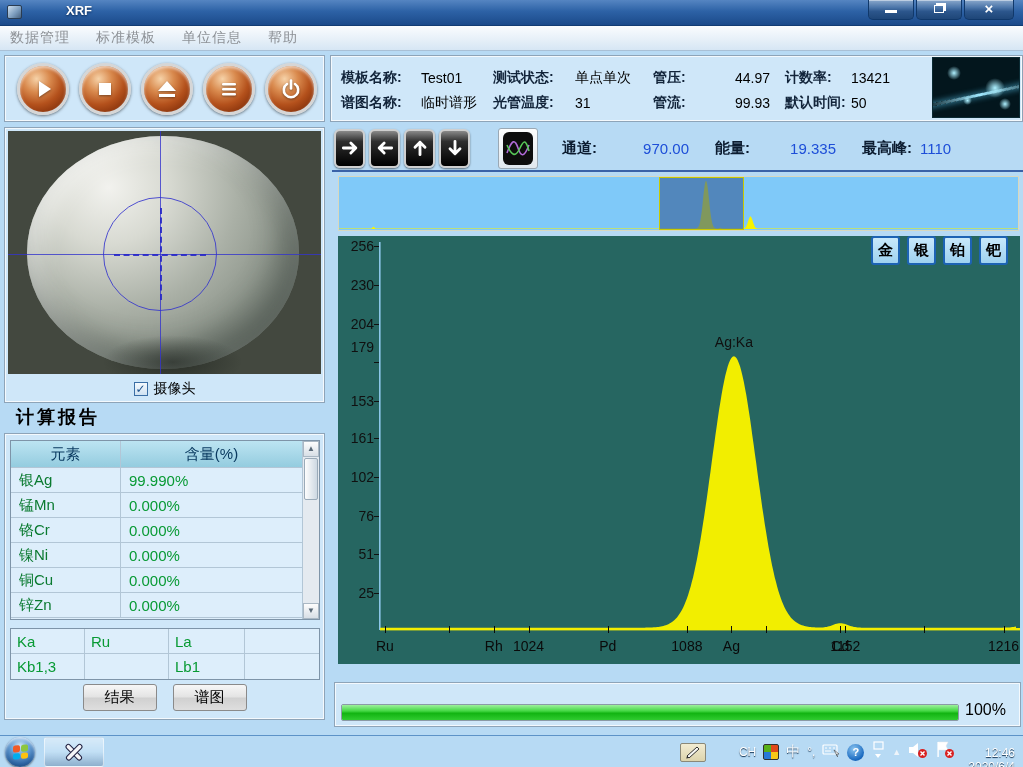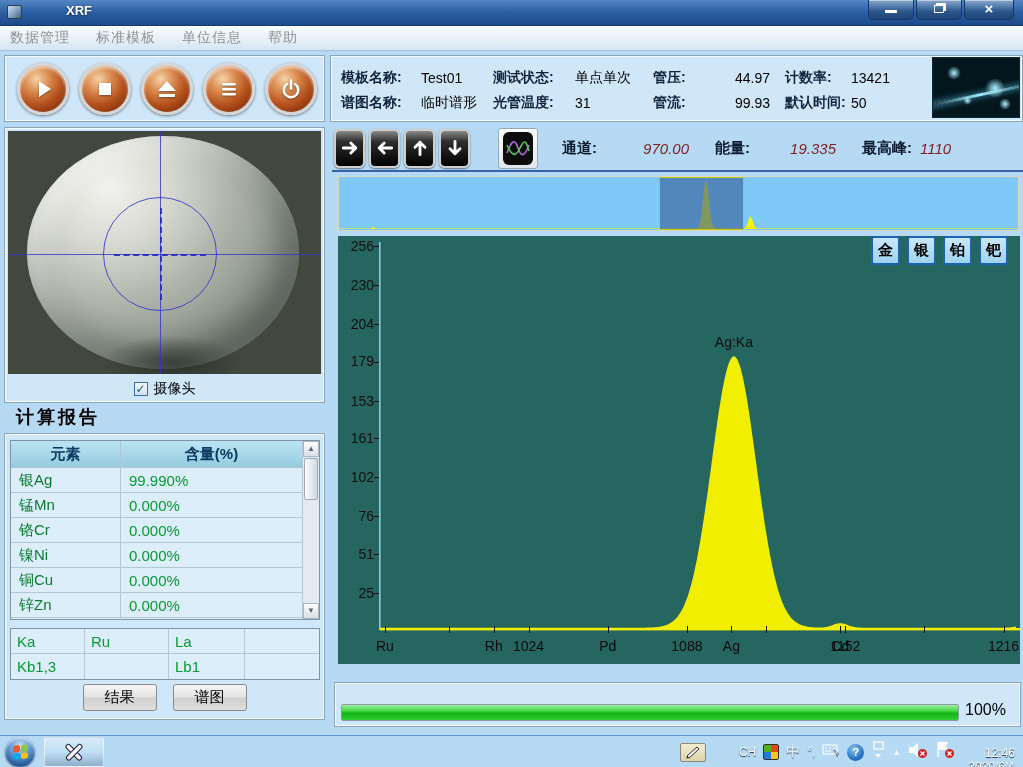--- a/index.html
+++ b/index.html
@@ -55,21 +55,21 @@
   .nav-row { left:330px; top:126px; width:693px; height:44px; background:#b7daf4; display:flex; align-items:center; }
   .arrow-btn { width:31px; height:39px; margin-left:4px; border-radius:6px;
     background:linear-gradient(180deg,#8a8a8a 0%,#2e2e2e 30%,#000 100%);
     border:2px solid #cfcfcf; box-shadow:0 1px 2px rgba(0,0,0,.5);
     display:flex; align-items:center; justify-content:center; cursor:pointer; }
   .chart-btn { width:40px; height:41px; margin-left:28px; background:linear-gradient(180deg,#fdfdfd,#dfe7ee);
     border:1px solid #9aa8b4; border-radius:3px; display:flex; align-items:center; justify-content:center; cursor:pointer; }
   .chart-btn .inner { width:30px; height:33px; background:#0d0d0d; border-radius:6px; display:flex; align-items:center; justify-content:center; }
   .nav-readouts { display:flex; align-items:center; margin-left:24px; font-size:15px; }
   .nr-label { font-weight:bold; color:#0c1c30; }
-  .nr-value { color:#7f1d1d;font-style:italic; }
+  .nr-value { color:#1d4ed8; }
 
   .spectrum-frame { left:332px; top:170px; width:691px; height:505px; border-top:2px solid #3a62a8; }
 
   
   .overview { left:338px; top:176px; width:681px; height:55px; background:#7fc9f9; border:1px solid #d8d8be; }
   .ov-selection { position:absolute; top:0; height:100%; background:rgba(55,95,150,.62); border:1px solid #c9c900; }
 
   
   .chart { left:338px; top:236px; width:682px; height:428px; background:#266661; overflow:hidden; }
   .ylab { position:absolute; width:36px; text-align:right; font-size:14px; color:#101010; }
@@ -103,21 +103,21 @@
   .cam-check-label { font-size:14px; color:#000; }
 
   
   .report-title { left:16px; top:405px; font-size:18px; font-weight:bold; color:#000; letter-spacing:3px; }
   .report-panel { left:4px; top:433px; width:321px; height:287px; }
   .result-box { position:absolute; left:5px; top:6px; width:310px; height:180px; border:1px solid #7e94a8; background:#ddeefb; }
   .rt-row { display:flex; height:25px; border-bottom:1px solid #b2c6d6; }
   .rt-row.header { height:27px; background:linear-gradient(180deg,#bce4f2,#94ccdf); }
   .rt-c1 { width:110px; border-right:1px solid #b2c6d6; display:flex; align-items:center; padding-left:8px; }
   .rt-c2 { flex:1; display:flex; align-items:center; padding-left:8px; }
-  .rt-row.header .rt-c1, .rt-row.header .rt-c2 { justify-content:center; padding-left:0; font-weight:bold; color:#0a3a60; font-size:15px; }
+  .rt-row.header .rt-c1, .rt-row.header .rt-c2 { justify-content:center; padding-left:0; font-weight:normal; color:#0a3a60; font-size:15px; }
   .rt-elem { color:#0a7a30; font-size:15px; }
   .rt-val { color:#089a34; font-size:15px; }
   .scrollbar { position:absolute; right:0; top:0; width:17px; height:100%; background:#e4eaf0; border-left:1px solid #b2c6d6; }
   .sb-btn { width:100%; height:16px; background:linear-gradient(180deg,#fdfdfd,#d8dfe6); border:1px solid #aab8c4;
     font-size:8px; color:#5a6a78; text-align:center; line-height:14px; cursor:pointer; }
   .sb-btn.down { position:absolute; bottom:0; }
   .sb-thumb { position:absolute; top:17px; left:1px; width:14px; height:42px; background:linear-gradient(90deg,#fdfdfd,#cdd8e2);
     border:1px solid #9aaab8; border-radius:2px; cursor:pointer; }
   .lines-box { position:absolute; left:5px; top:194px; width:310px; height:52px; border:1px solid #7e94a8; background:#ddeefb; }
   .lt-row { display:flex; height:25px; border-bottom:1px solid #b2c6d6;text-align:center; }
@@ -308,21 +308,21 @@
     <div class="ylab" style="top: 309.5px; left: 0px;">51</div>
     <div class="ytick" style="left: 36px; top: 317.5px;"></div>
     <div class="ylab" style="top: 272px; left: 0px;">76</div>
     <div class="ytick" style="left: 36px; top: 280px;"></div>
     <div class="ylab" style="top: 233px; left: 0px;">102</div>
     <div class="ytick" style="left: 36px; top: 241px;"></div>
     <div class="ylab" style="top: 194px; left: 0px;">161</div>
     <div class="ytick" style="left: 36px; top: 202px;"></div>
     <div class="ylab" style="top: 156.5px; left: 0px;">153</div>
     <div class="ytick" style="left: 36px; top: 164.5px;"></div>
-    <div class="ylab" style="top: 117px; left: 0px;">179</div>
+    <div class="ylab" style="top: 103px; left: 0px;">179</div>
     <div class="ytick" style="left: 36px; top: 125.5px;"></div>
     <div class="ylab" style="top: 80px; left: 0px;">204</div>
     <div class="ytick" style="left: 36px; top: 88px;"></div>
     <div class="ylab" style="top: 41px; left: 0px;">230</div>
     <div class="ytick" style="left: 36px; top: 49px;"></div>
     <div class="ylab" style="top: 2px; left: 0px;">256</div>
     <div class="ytick" style="left: 36px; top: 10px;"></div>
     <div class="xtick" style="left: 111.3px; top: 390px;"></div>
     <div class="xtick" style="left: 190.5px; top: 390px;"></div>
     <div class="xtick" style="left: 269.7px; top: 390px;"></div>

